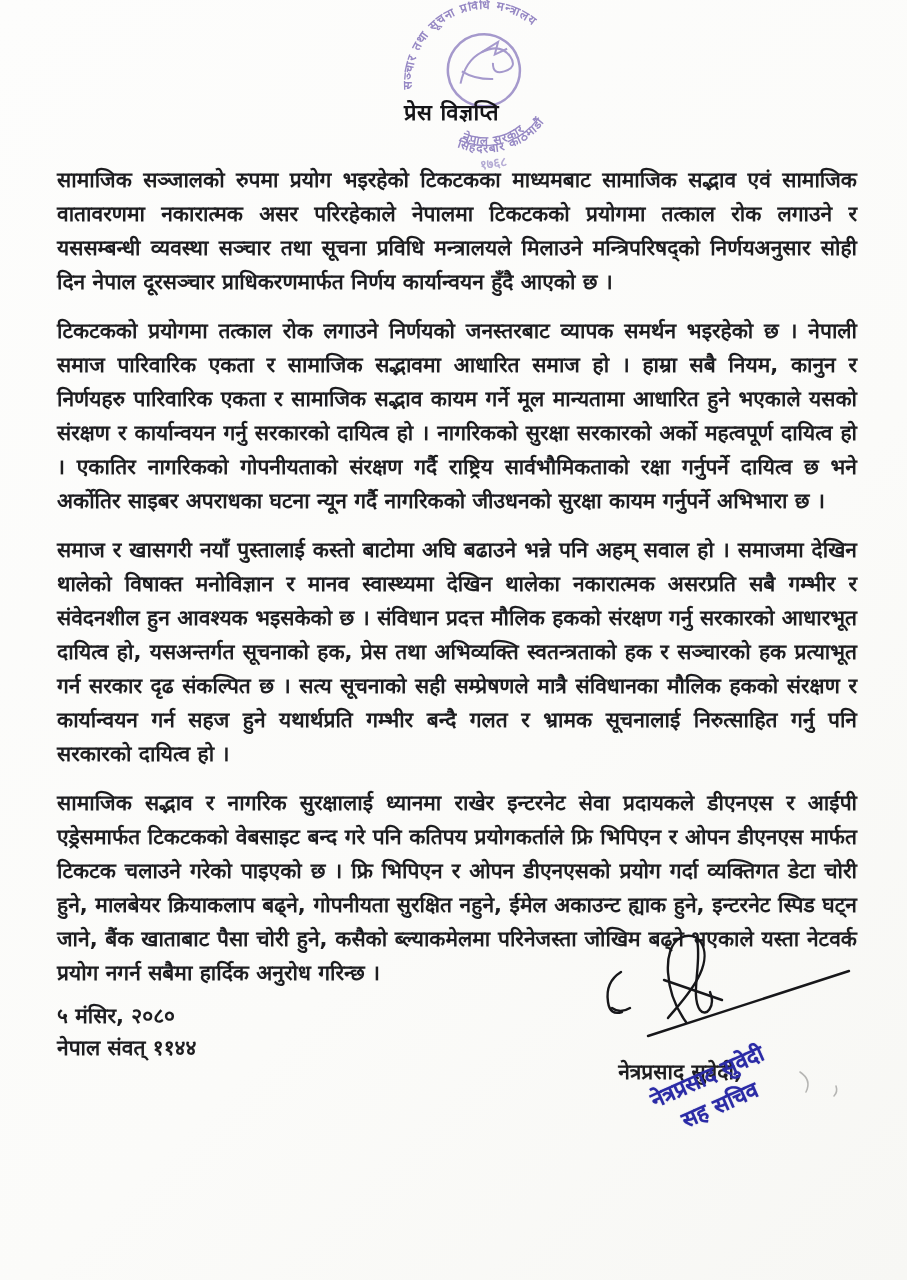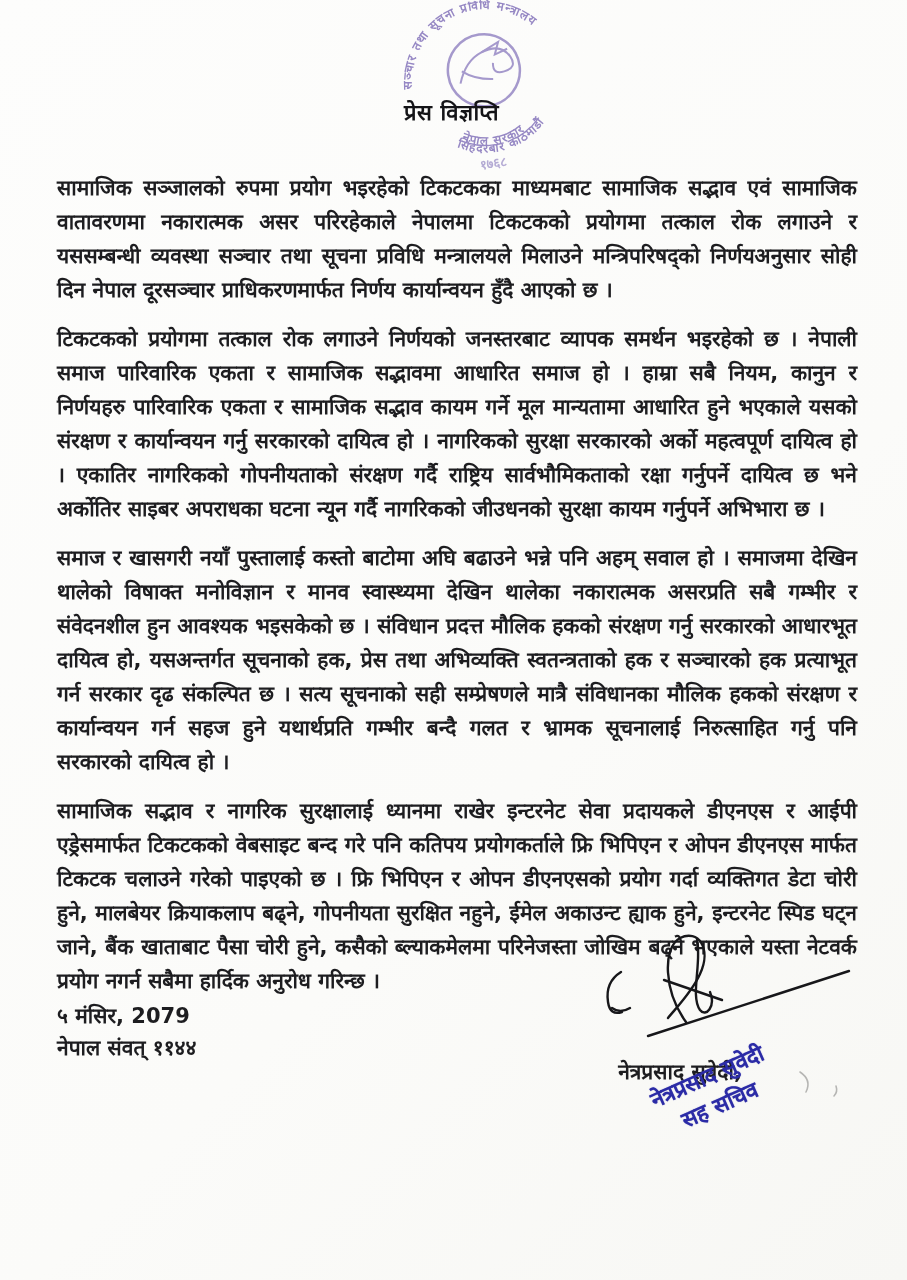--- a/index.html
+++ b/index.html
@@ -25,21 +25,21 @@
     position:absolute;left:404px;top:96px;
     font-size:22px;font-weight:bold;color:#141417;
     letter-spacing:.5px;
   }
   
   .bodytext{
     position:absolute;left:57px;top:163px;width:800px;
   }
   .para{
     font-size:21px;line-height:34px;font-weight:600;
-    text-align:justify;margin:8px 0 15px 0;color:#1d1d20;
+    text-align:justify;margin:0 0 15px 0;color:#1d1d20;
   }
   .datelines{
     position:absolute;left:57px;top:1000px;
     font-size:21px;line-height:32px;font-weight:600;
   }
   .sig-name{
     position:absolute;left:585px;top:1057px;width:190px;
     text-align:center;font-size:21px;font-weight:600;
   }
   .sig-title{
@@ -87,21 +87,21 @@
   <div class="heading">प्रेस विज्ञप्ति</div>
 
   <div class="bodytext">
     <p class="para">सामाजिक सञ्जालको रुपमा प्रयोग भइरहेको टिकटकका माध्यमबाट सामाजिक सद्भाव एवं सामाजिक वातावरणमा नकारात्मक असर परिरहेकाले नेपालमा टिकटकको प्रयोगमा तत्काल रोक लगाउने र यससम्बन्धी व्यवस्था सञ्चार तथा सूचना प्रविधि मन्त्रालयले मिलाउने मन्त्रिपरिषद्को निर्णयअनुसार सोही दिन नेपाल दूरसञ्चार प्राधिकरणमार्फत निर्णय कार्यान्वयन हुँदै आएको छ ।</p>
     <p class="para">टिकटकको प्रयोगमा तत्काल रोक लगाउने निर्णयको जनस्तरबाट व्यापक समर्थन भइरहेको छ ।  नेपाली समाज पारिवारिक एकता र सामाजिक सद्भावमा आधारित समाज हो ।  हाम्रा सबै नियम, कानुन र निर्णयहरु पारिवारिक एकता र सामाजिक सद्भाव कायम गर्ने मूल मान्यतामा आधारित हुने भएकाले यसको संरक्षण र कार्यान्वयन गर्नु सरकारको दायित्व हो ।  नागरिकको सुरक्षा सरकारको अर्को महत्वपूर्ण दायित्व हो ।  एकातिर नागरिकको गोपनीयताको संरक्षण गर्दै राष्ट्रिय सार्वभौमिकताको रक्षा गर्नुपर्ने दायित्व छ भने अर्कोतिर साइबर अपराधका घटना न्यून गर्दै नागरिकको जीउधनको सुरक्षा कायम गर्नुपर्ने अभिभारा छ ।</p>
     <p class="para">समाज र खासगरी नयाँ पुस्तालाई कस्तो बाटोमा अघि बढाउने भन्ने पनि अहम् सवाल हो ।  समाजमा देखिन थालेको विषाक्त मनोविज्ञान र मानव स्वास्थ्यमा देखिन थालेका नकारात्मक असरप्रति सबै गम्भीर र संवेदनशील हुन आवश्यक भइसकेको छ ।  संविधान प्रदत्त मौलिक हकको संरक्षण गर्नु सरकारको आधारभूत दायित्व हो, यसअन्तर्गत सूचनाको हक, प्रेस तथा अभिव्यक्ति स्वतन्त्रताको हक र सञ्चारको हक प्रत्याभूत गर्न सरकार दृढ संकल्पित छ ।  सत्य सूचनाको सही सम्प्रेषणले मात्रै संविधानका मौलिक हकको संरक्षण र कार्यान्वयन गर्न सहज हुने यथार्थप्रति गम्भीर बन्दै गलत र भ्रामक सूचनालाई निरुत्साहित गर्नु पनि सरकारको दायित्व हो ।</p>
     <p class="para">सामाजिक सद्भाव र नागरिक सुरक्षालाई ध्यानमा राखेर इन्टरनेट सेवा प्रदायकले डीएनएस र आईपी एड्रेसमार्फत टिकटकको वेबसाइट बन्द गरे पनि कतिपय प्रयोगकर्ताले फ्रि भिपिएन र ओपन डीएनएस मार्फत टिकटक चलाउने गरेको पाइएको छ ।  फ्रि भिपिएन र ओपन डीएनएसको प्रयोग गर्दा व्यक्तिगत डेटा चोरी हुने, मालबेयर क्रियाकलाप बढ्ने, गोपनीयता सुरक्षित नहुने, ईमेल अकाउन्ट ह्याक हुने, इन्टरनेट स्पिड घट्न जाने, बैंक खाताबाट पैसा चोरी हुने, कसैको ब्ल्याकमेलमा परिनेजस्ता जोखिम बढ्ने भएकाले यस्ता नेटवर्क प्रयोग नगर्न सबैमा हार्दिक अनुरोध गरिन्छ ।</p>
   </div>
 
   <div class="datelines">
-    <div>५ मंसिर, 2079</div>
+    <div>५ मंसिर, २०८०</div>
     <div>नेपाल संवत् ११४४</div>
   </div>
 
   <svg class="sigsvg" width="907" height="1280" viewBox="0 0 907 1280">
     <g stroke="#17171a" fill="none" stroke-width="2.4" stroke-linecap="round">
       <path d="M 621 972 Q 605 982 608 1002 Q 610 1016 622 1012"></path>
       <path d="M 612 1008 Q 620 1014 630 1008"></path>
       <path d="M 686 1022 C 664 992 662 948 680 938 C 698 929 712 948 700 974 C 692 992 676 1008 668 1018"></path>
       <path d="M 697 940 C 702 962 690 996 700 1010 C 706 1018 716 1006 710 992"></path>
       <path d="M 664 980 L 722 1000"></path>

